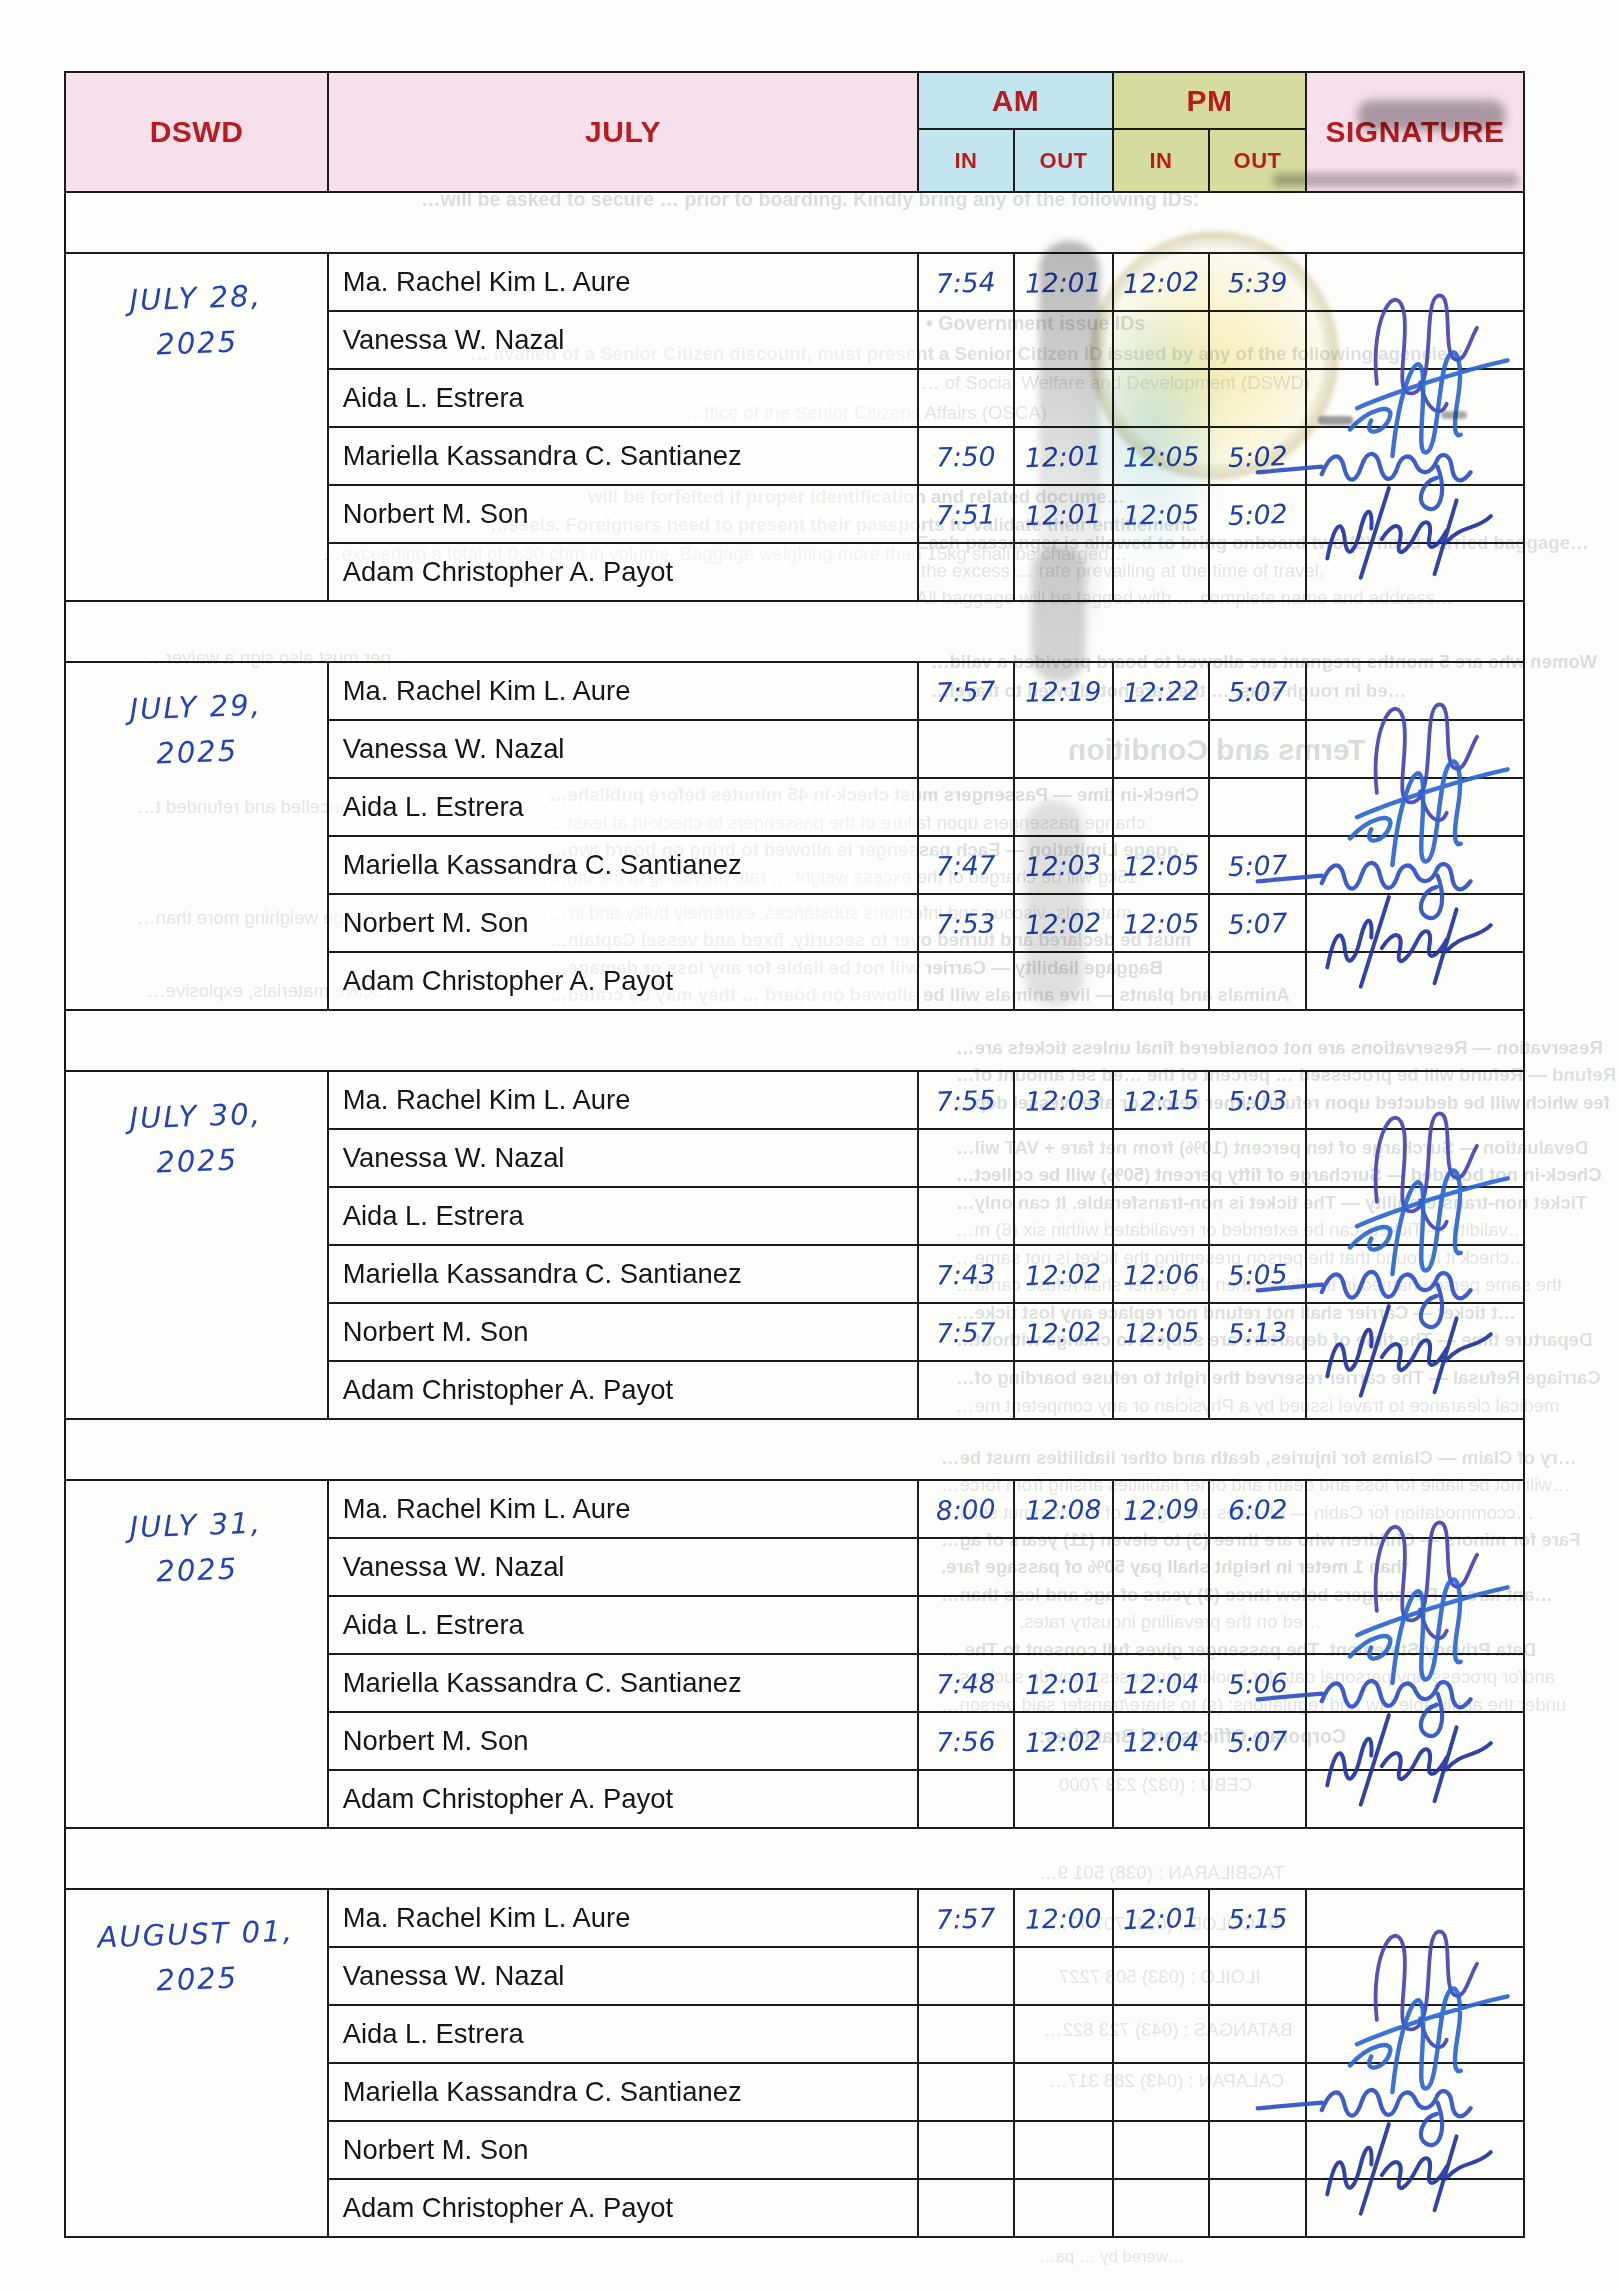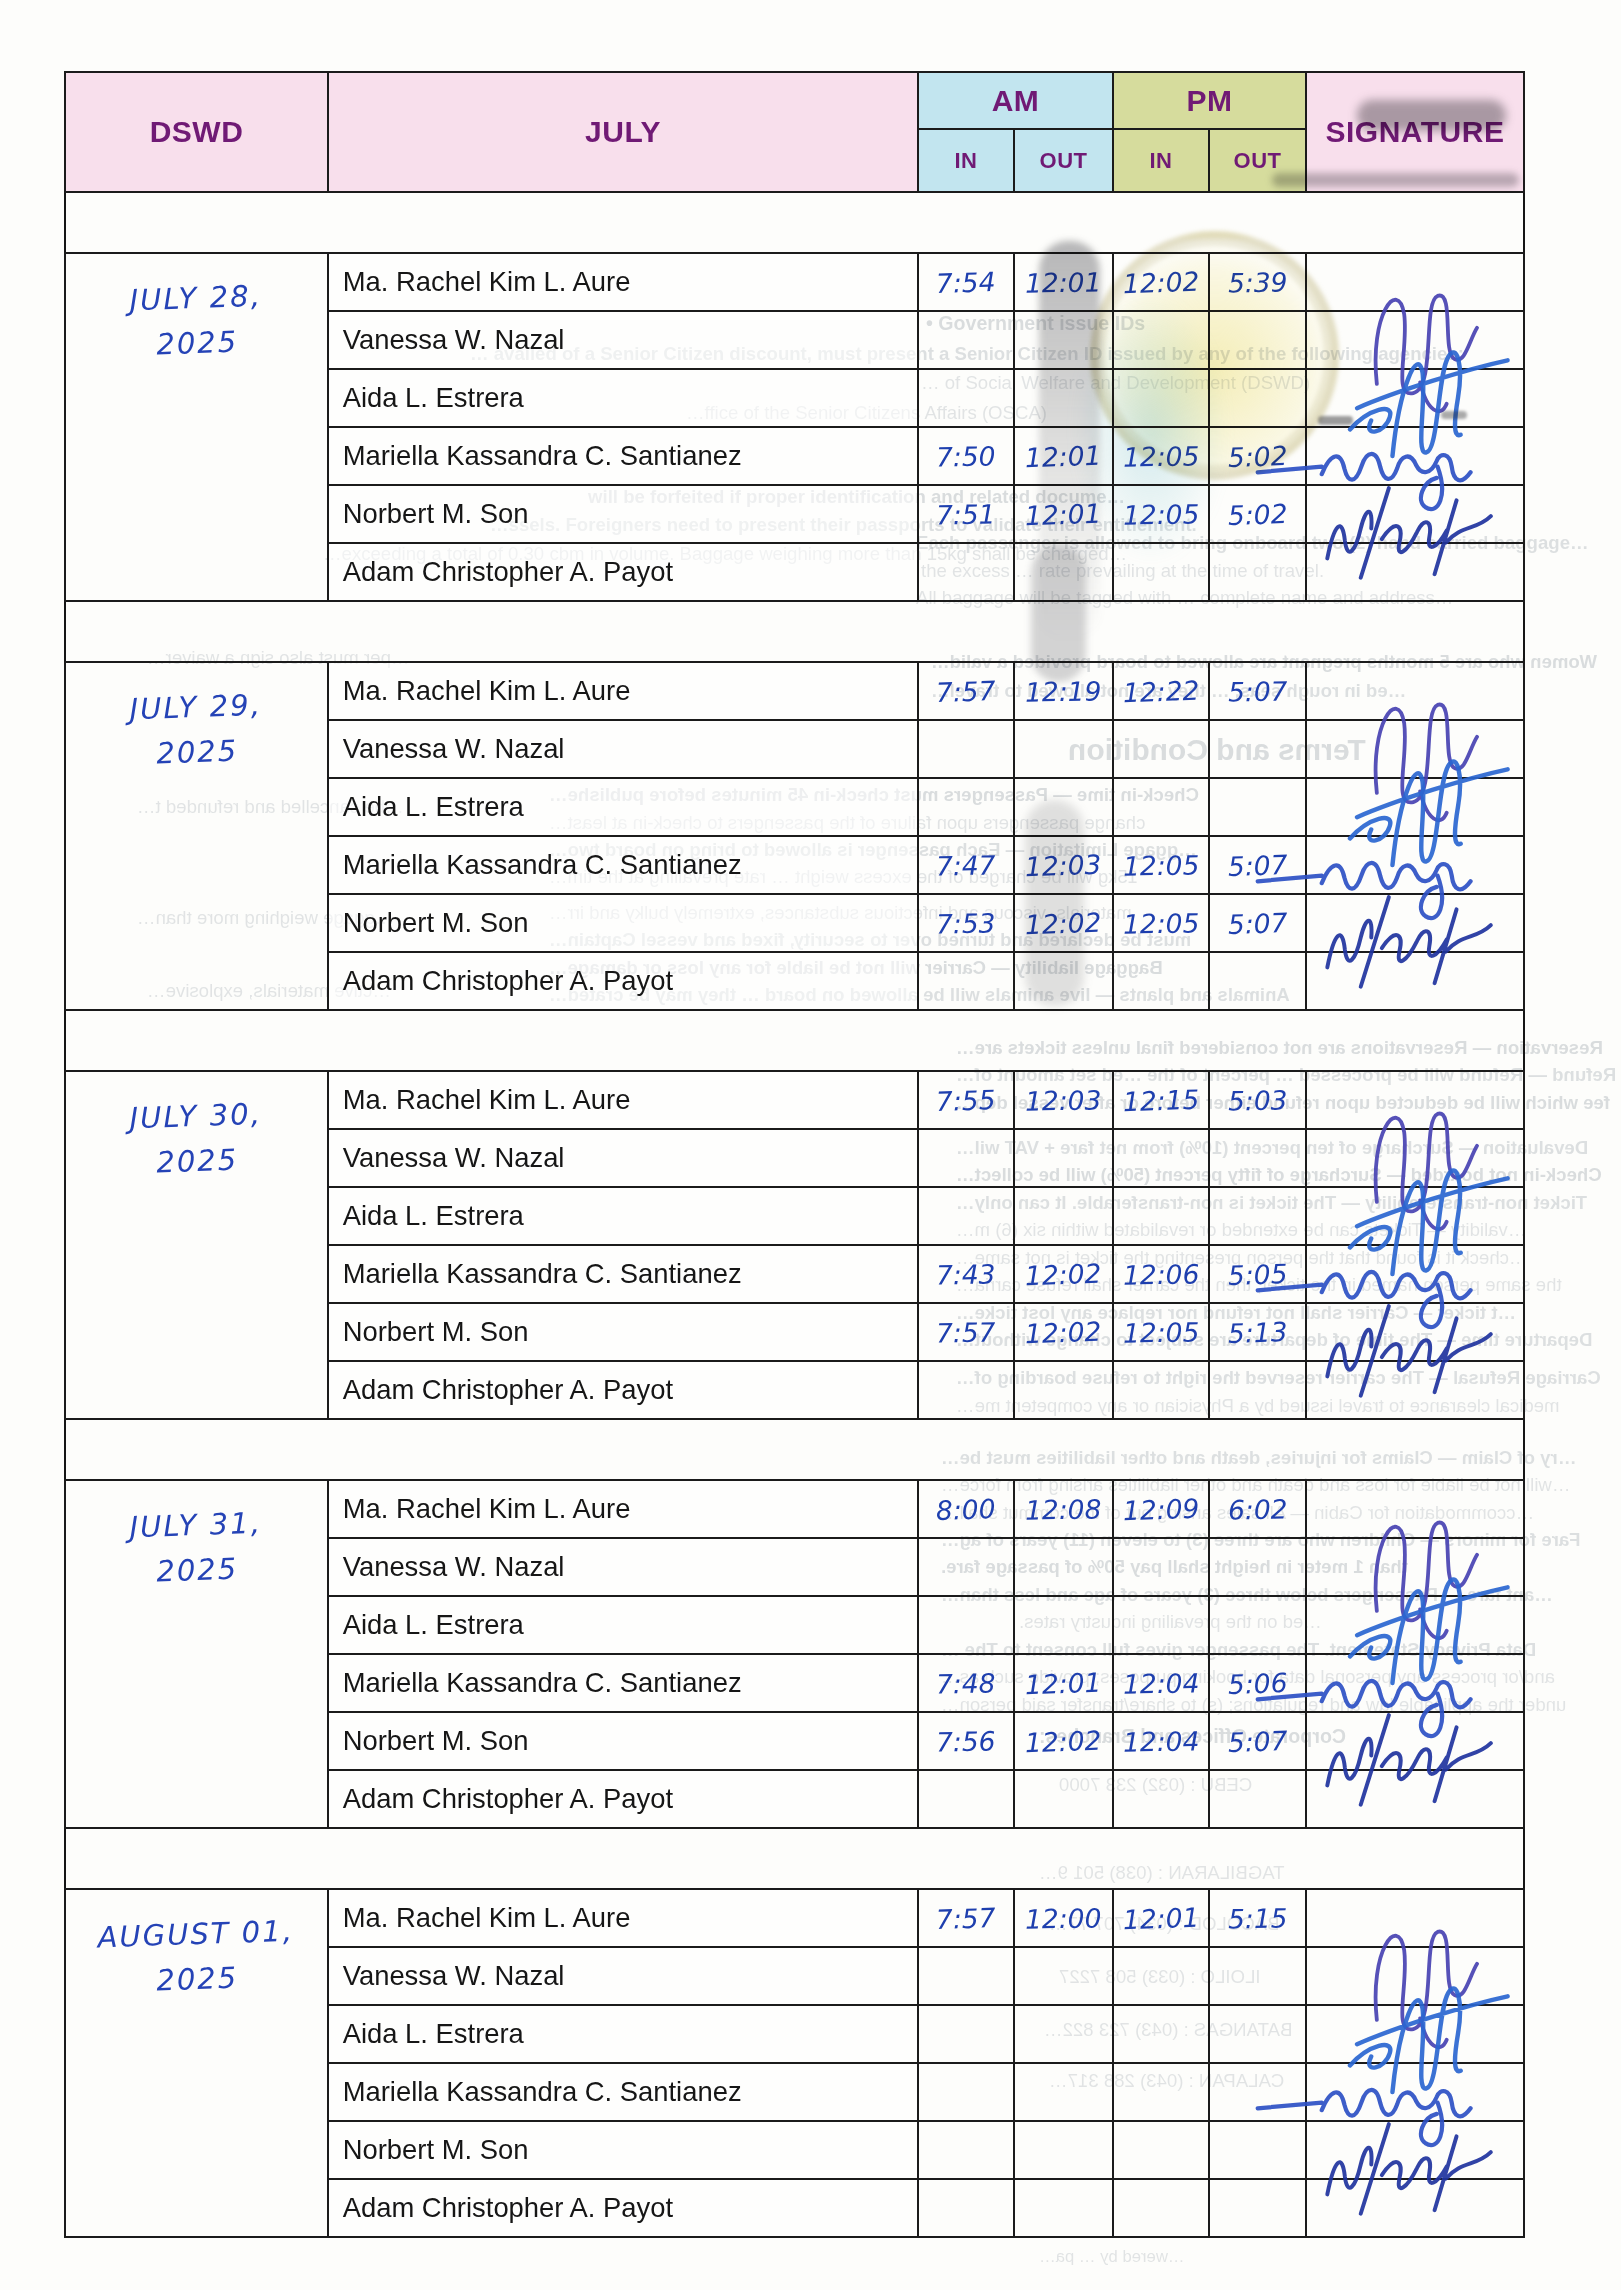--- a/index.html
+++ b/index.html
@@ -24,21 +24,21 @@
   .streak3{left:1025px;top:800px;width:59px;height:206px;z-index:3;filter:blur(4.9px);border-radius:29px;background:rgba(70,70,76,.16);mix-blend-mode:multiply;}
   .hdrsmudge{left:1357px;top:100px;width:149px;height:31px;z-index:4;filter:blur(4.9px);background:rgba(42,42,48,.38);border-radius:15.7px;mix-blend-mode:multiply;}
   .hdrstreak{left:1272px;top:173px;width:247px;height:13.7px;z-index:4;filter:blur(3.9px);background:rgba(44,44,50,.30);border-radius:6.9px;mix-blend-mode:multiply;}
   .speck1{left:1318px;top:416px;width:35px;height:8.8px;z-index:4;filter:blur(1.5px);background:rgba(35,35,38,.45);border-radius:3.9px;}
   .speck2{left:1441px;top:411px;width:25.5px;height:7.8px;z-index:4;filter:blur(1.5px);background:rgba(35,35,38,.38);border-radius:3.9px;}
   
   table.sheet{position:absolute;left:64px;top:71px;width:1458px;z-index:2;
               border-collapse:collapse;table-layout:fixed;background:transparent;
               border:2.9px solid #151515;}
   .sheet th,.sheet td{border:2px solid #1b1b1b;padding:0;overflow:visible;background-clip:padding-box;}
-  .sheet th{font-weight:bold;font-size:30px;color:#701a75;letter-spacing:0.5px;}
+  .sheet th{font-weight:bold;font-size:30px;color:#b91c1c;letter-spacing:0.5px;}
   tr.hdr1 th{height:55px;}
   tr.hdr2 th{height:61px;font-size:22px;}
   .c-pink{background:#f8dfec;}
   .c-am{background:#c2e5ef;}
   .c-pm{background:#d6dc9d;}
   td.spacer{height:59px;background:transparent;border-left:none;border-right:none;}
   tr.block-row td{height:56px;}
   td.name{font-size:27.4px;color:#161616;padding-left:13.7px;text-align:left;vertical-align:middle;background:rgba(255,255,255,.55);}
   td.time{text-align:center;vertical-align:middle;position:relative;}
   td.sigcell{position:relative;}
@@ -49,20 +49,21 @@
   .dateink{margin-top:21.6px;font-family:"DejaVu Sans",sans-serif;font-style:italic;font-weight:500;
            font-size:29px;color:#2543b6;letter-spacing:2px;line-height:1.55;transform:rotate(-2deg);}
   svg.sig{position:absolute;z-index:5;pointer-events:none;}
 </style>
 </head>
 <body>
 
 <div class="page">
 
   <div class="bleed" id="bleed">
+      <span style="left: 421px; top: 188px; font-size: 19.6px; font-weight: 700; opacity: 0.3;">…will be asked to secure … prior to boarding. Kindly bring any of the following IDs:</span>
       <span style="left: 926px; top: 312px; font-size: 19.6px; font-weight: 700; opacity: 0.3;">• Government issue IDs</span>
       <span style="left: 470px; top: 343px; font-size: 18.6px; font-weight: 600; opacity: 0.27;">… availed of a Senior Citizen discount, must present a Senior Citizen ID issued by any of the following agencies:</span>
       <span style="left: 921px; top: 372px; font-size: 18.6px; font-weight: 400; opacity: 0.23;">… of Social Welfare and Development (DSWD)</span>
       <span style="left: 686px; top: 402px; font-size: 18.6px; font-weight: 400; opacity: 0.23;">…ffice of the Senior Citizens Affairs (OSCA)</span>
       <span style="left: 588px; top: 486px; font-size: 18.6px; font-weight: 700; opacity: 0.3;">will be forfeited if proper identification and related docume…</span>
       <span style="left: 490px; top: 514px; font-size: 18.6px; font-weight: 600; opacity: 0.27;">…ssels. Foreigners need to present their passports to validate their entitlement.</span>
       <span style="left: 323px; top: 543px; font-size: 18.6px; font-weight: 400; opacity: 0.23;">…exceeding a total of 0.30 cbm in volume. Baggage weighing more than 15kg shall be charged…</span>
       <span style="left: 916px; top: 532px; font-size: 18.6px; font-weight: 600; opacity: 0.27;">Each passenger is allowed to bring onboard two (2) hand carried baggage…</span>
       <span style="left: 921px; top: 560px; font-size: 18.6px; font-weight: 400; opacity: 0.23;">the excess … rate prevailing at the time of travel.</span>
       <span style="left: 916px; top: 587px; font-size: 18.6px; font-weight: 400; opacity: 0.23;">All baggage will be tagged with … complete name and address…</span>

